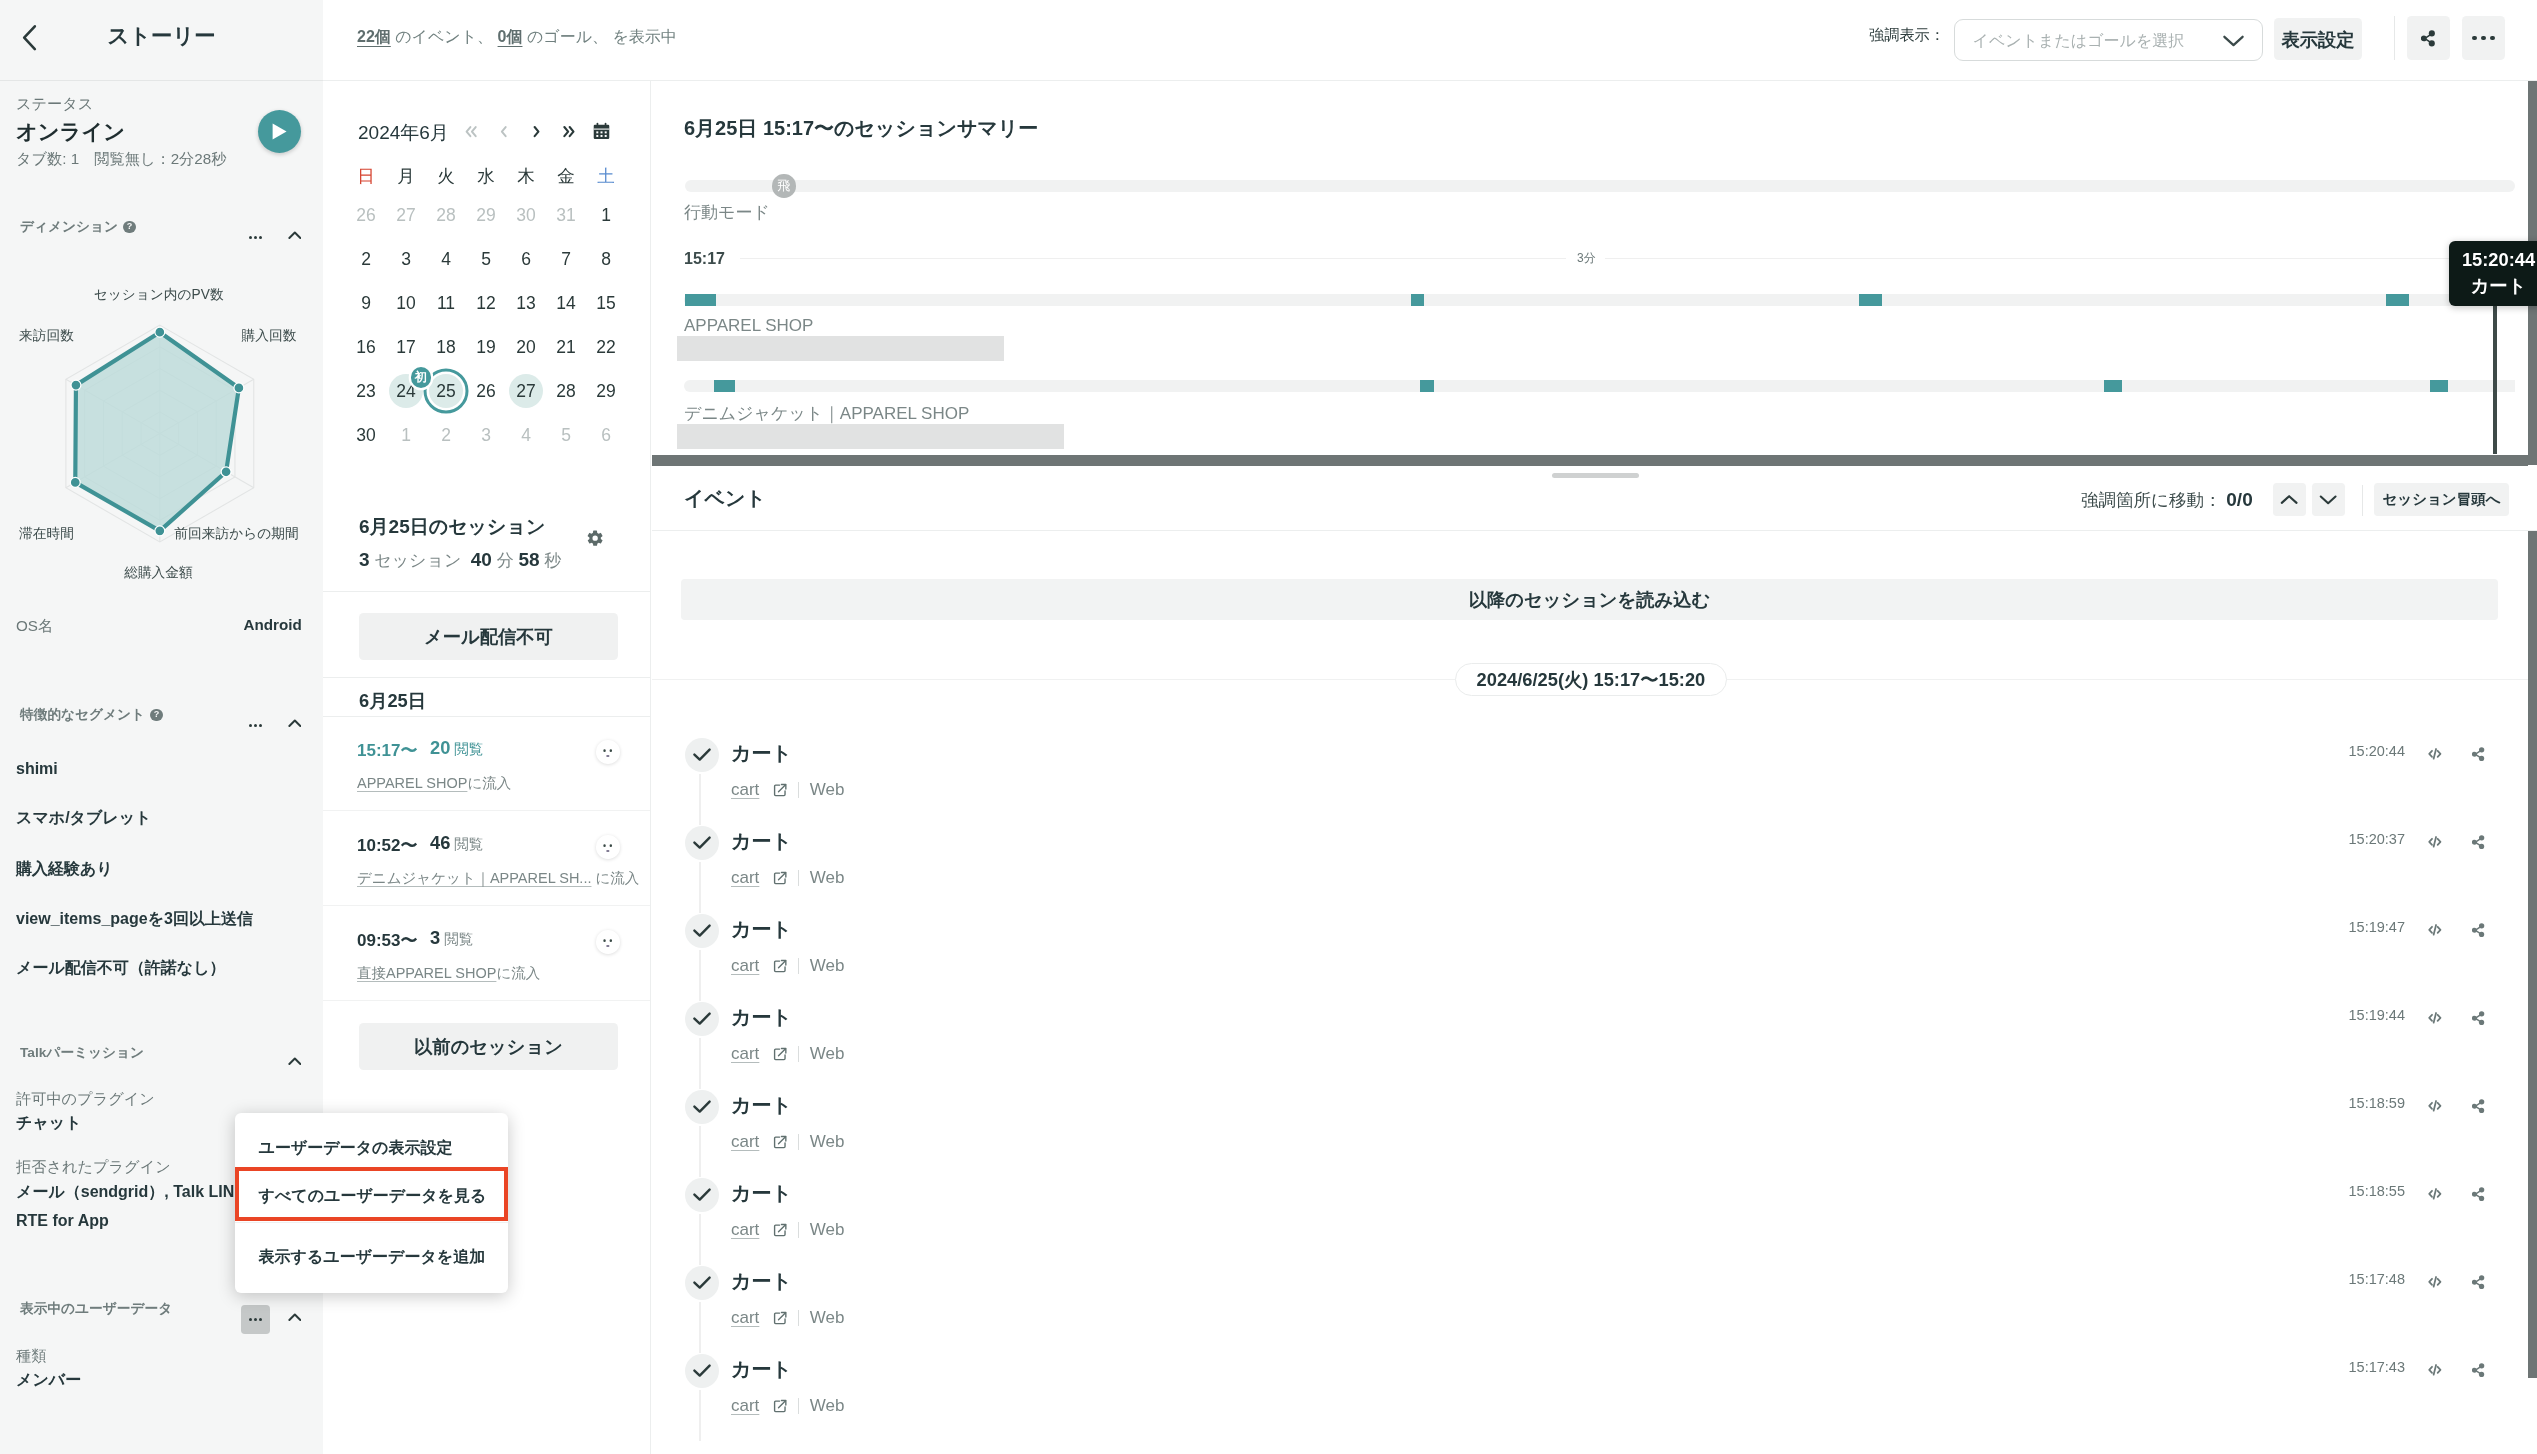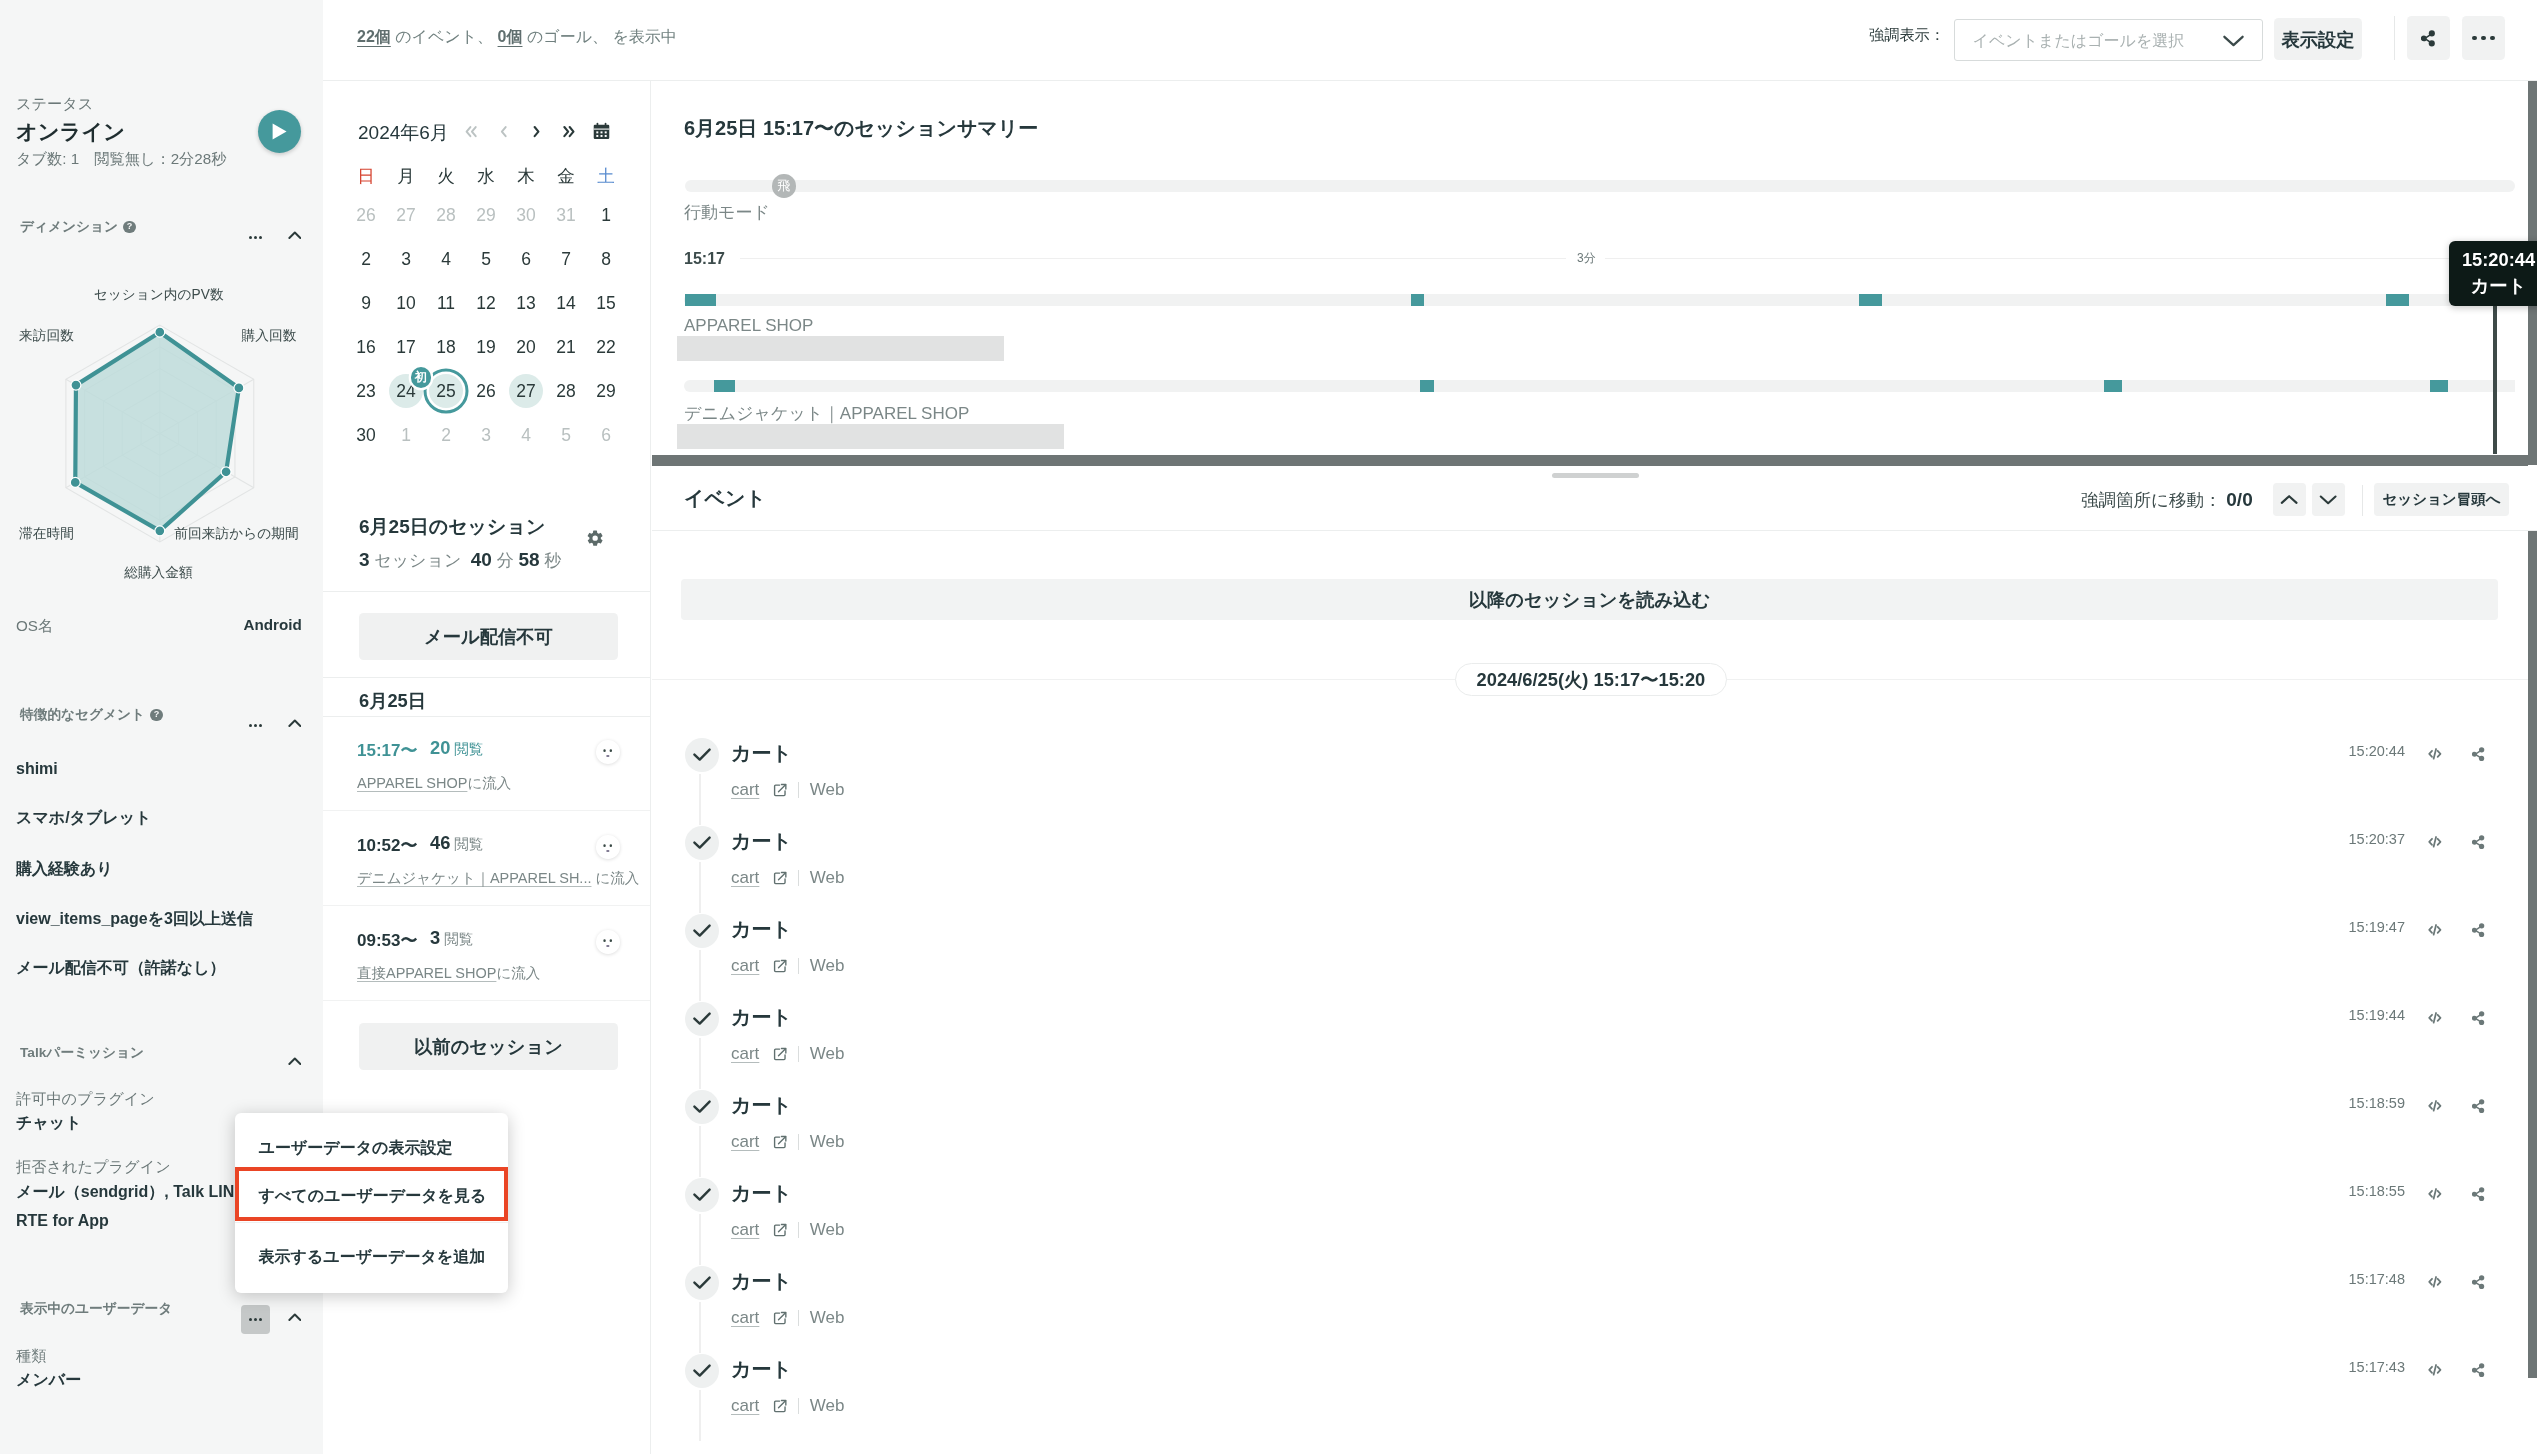--- a/index.html
+++ b/index.html
@@ -97,21 +97,21 @@
   .sess-face { position:absolute; left:273px; top:24.4px; width:23.6px; height:23.6px; border-radius:50%;
                background:#fff; box-shadow:0 0.8px 3.8px rgba(0,0,0,.14);
                display:flex; align-items:center; justify-content:center; }
 
   
   .topbar { position:absolute; left:323px; top:0; right:0; height:81px;
             background:#fff; border-bottom:0.8px solid #eceeee; }
   .tb-summary { position:absolute; left:34px; top:27px; font-size:16px; color:#70807f; white-space:nowrap; }
   .tb-summary u { color:#5f6e6e; text-decoration:underline; text-underline-offset:3.8px; font-weight:700; }
   .tb-hl-label { position:absolute; font-size:15.2px; color:#2f3e3e; top:24.4px; white-space:nowrap; }
-  .tb-select { position:absolute; top:19px; height:42px; border:0.8px solid #d7dbdb; border-radius:3px;
+  .tb-select { position:absolute; top:19px; height:42px; border:0.8px solid #d7dbdb; border-radius:9px;
                background:#fff; cursor:pointer; }
   .tb-select-ph { position:absolute; left:17.5px; top:11.4px; font-size:16px; color:#a9b1b1; white-space:nowrap; }
   .tb-select-chev { position:absolute; right:17px; top:13px; }
   .tb-btn { position:absolute; top:18.3px; height:42px; background:#f1f2f2; border-radius:4.6px;
             display:flex; align-items:center; justify-content:center; font-size:18.3px;
             font-weight:700; color:#26383c; cursor:pointer; white-space:nowrap; }
   .tb-sep { position:absolute; top:16px; width:0.8px; height:44px; background:#e6e8e8; }
   .tb-icobtn { position:absolute; top:16px; width:43px; height:44px; background:#f1f2f2;
                border-radius:4.6px; display:flex; align-items:center; justify-content:center;
                cursor:pointer; }
@@ -180,20 +180,28 @@
 
   
   .vscroll { position:absolute; right:0; width:10px; background:#6e7575; z-index:25; }
 </style>
 </head>
 <body>
 
 <div class="page">
 
   <div class="sidebar">
+    <div class="sb-header">
+      <div class="sb-back">
+        <svg width="17" height="27.4" viewBox="0 0 22 36" fill="none">
+          <path d="M18 3 L4 18 L18 33" stroke="#2b3a3a" stroke-width="3.4" stroke-linecap="round" stroke-linejoin="round"></path>
+        </svg>
+      </div>
+      <div class="sb-title">ストーリー</div>
+    </div>
 
     <div class="sb-status-label">ステータス</div>
     <div class="sb-status-value">オンライン</div>
     <div class="sb-status-sub">タブ数: 1　閲覧無し：2分28秒</div>
     <div class="sb-play">
       <svg width="15.2" height="17" viewBox="0 0 20 22" style="margin-left:0.8px">
         <path d="M0.8 0.6 L19.2 11 L0.8 21.4 Z" fill="#ffffff"></path>
       </svg>
     </div>
 

